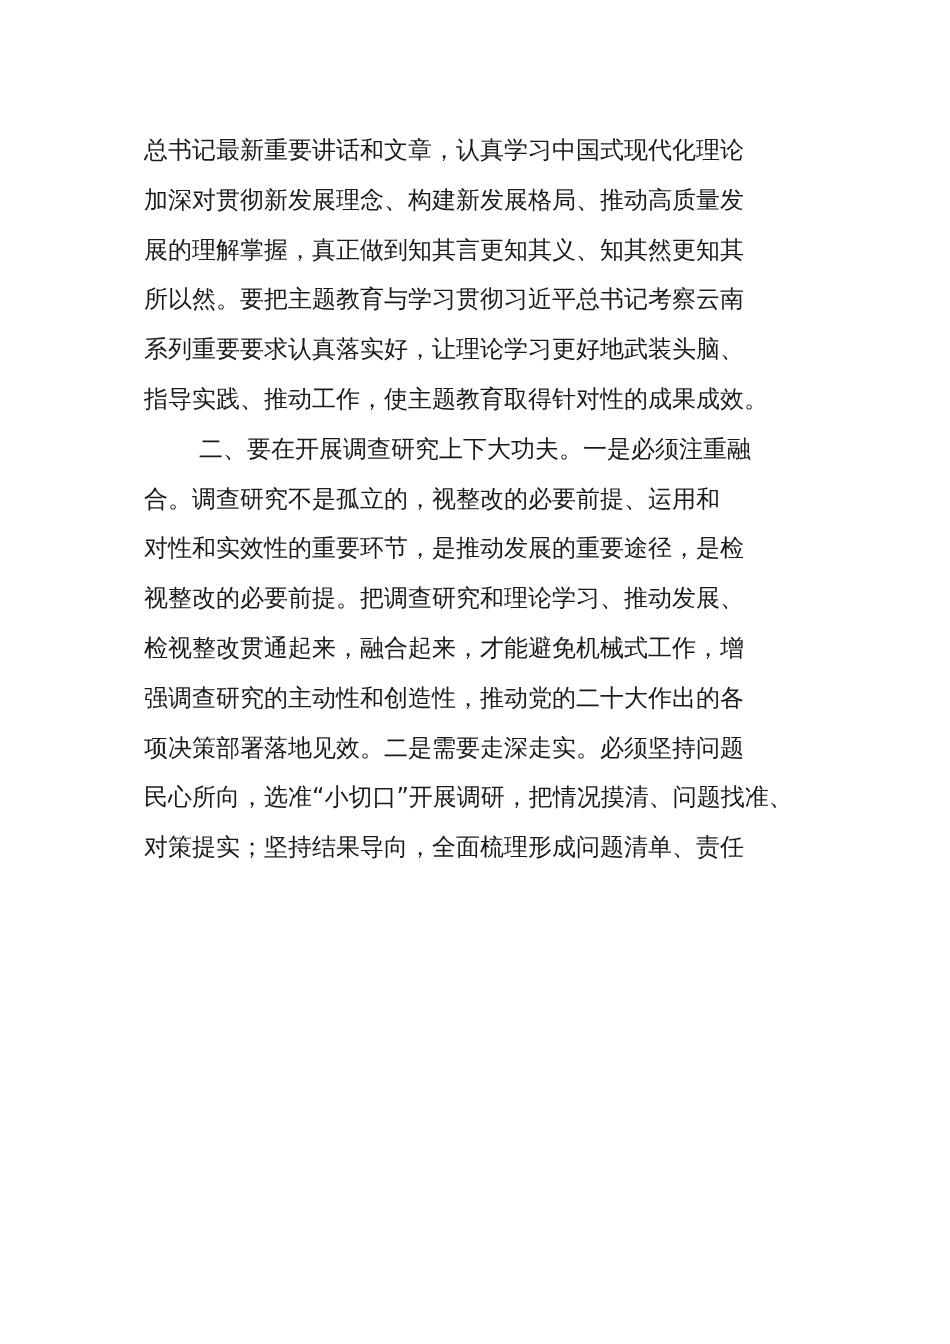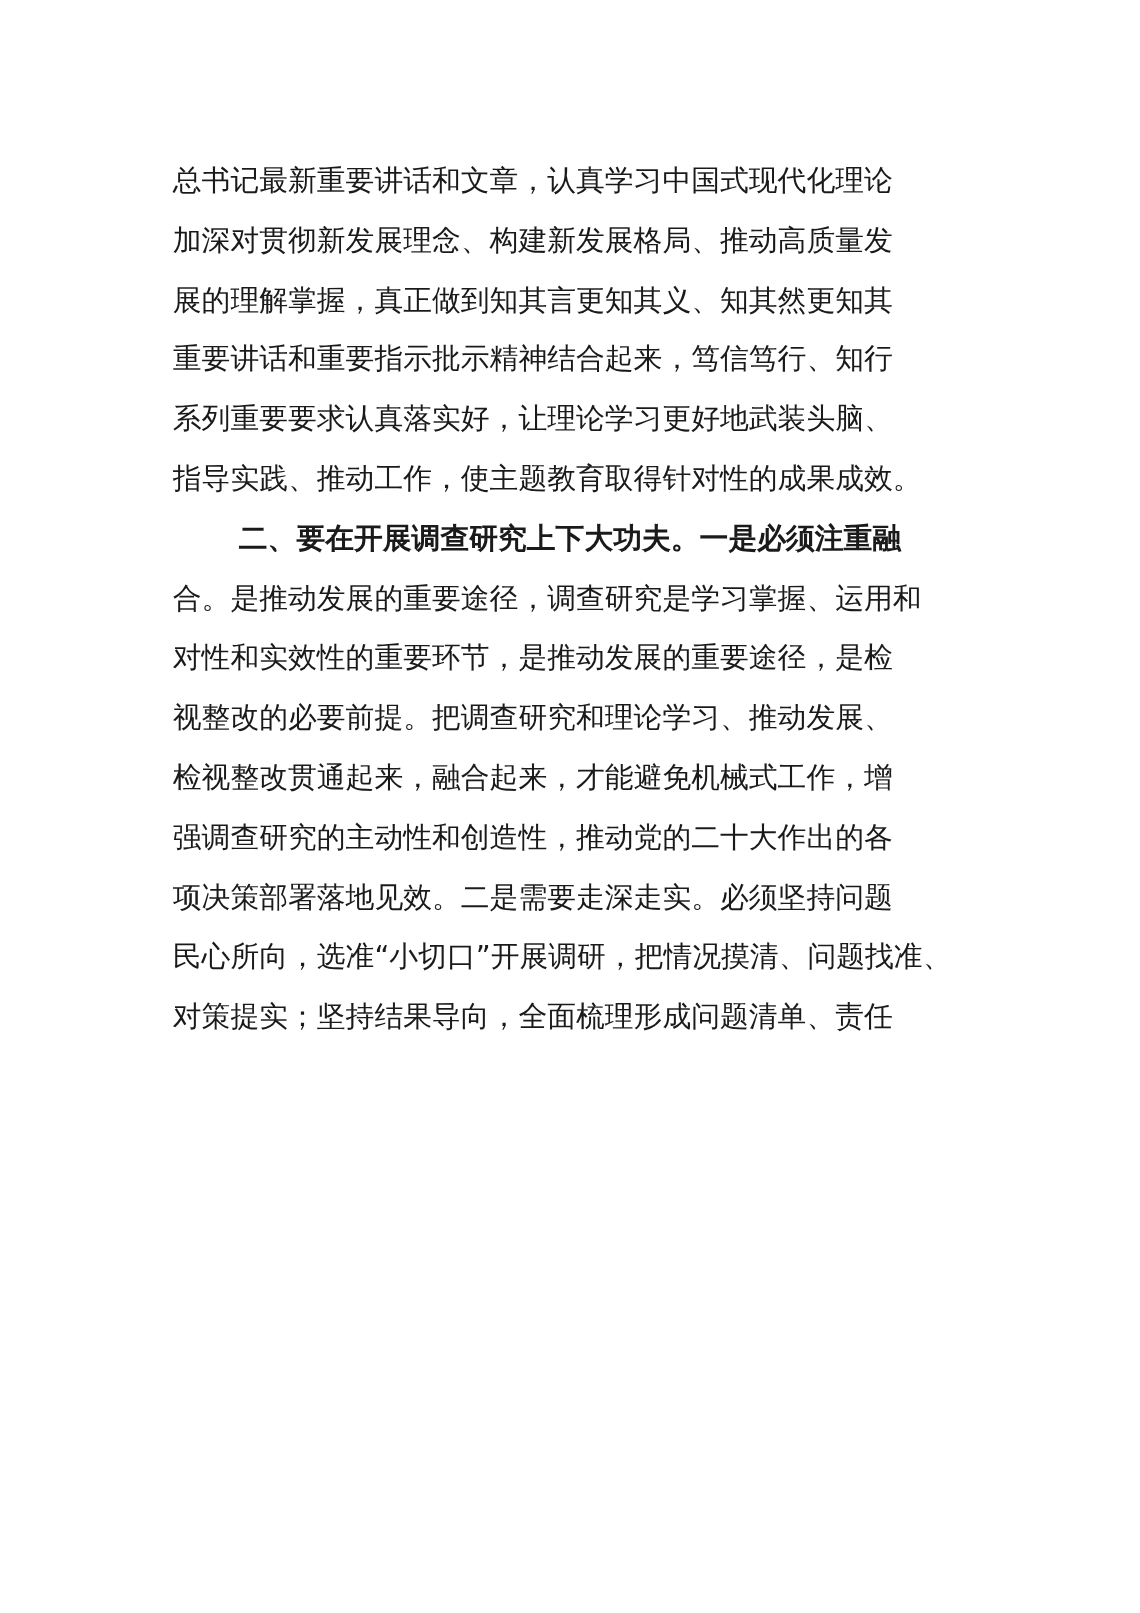--- a/index.html
+++ b/index.html
@@ -24,35 +24,34 @@
       height: 49.8px;
       line-height: 49.8px;
       font-size: 24px;
       color: #1a1a1a;
       font-family: "DejaVu Sans", "Liberation Sans", sans-serif;
       white-space: nowrap;
       letter-spacing: 0px;
     }
     .indent {
       padding-left: 55px;
-      font-weight: bold;
     }
   </style>
 </head>
 <body>
 
 <div class="page">
   <div class="line">总书记最新重要讲话和文章，认真学习中国式现代化理论</div>
   <div class="line">加深对贯彻新发展理念、构建新发展格局、推动高质量发</div>
   <div class="line">展的理解掌握，真正做到知其言更知其义、知其然更知其</div>
-  <div class="line">重要讲话和重要指示批示精神结合起来，笃信笃行、知行</div>
+  <div class="line">所以然。要把主题教育与学习贯彻习近平总书记考察云南</div>
   <div class="line">系列重要要求认真落实好，让理论学习更好地武装头脑、</div>
   <div class="line">指导实践、推动工作，使主题教育取得针对性的成果成效。</div>
   <div class="line indent">二、要在开展调查研究上下大功夫。一是必须注重融</div>
-  <div class="line">合。是推动发展的重要途径，调查研究是学习掌握、运用和</div>
+  <div class="line">合。调查研究不是孤立的，视整改的必要前提、运用和</div>
   <div class="line">对性和实效性的重要环节，是推动发展的重要途径，是检</div>
   <div class="line">视整改的必要前提。把调查研究和理论学习、推动发展、</div>
   <div class="line">检视整改贯通起来，融合起来，才能避免机械式工作，增</div>
   <div class="line">强调查研究的主动性和创造性，推动党的二十大作出的各</div>
   <div class="line">项决策部署落地见效。二是需要走深走实。必须坚持问题</div>
   <div class="line">民心所向，选准“小切口”开展调研，把情况摸清、问题找准、</div>
   <div class="line">对策提实；坚持结果导向，全面梳理形成问题清单、责任</div>
 </div>
 
 </body></html>

